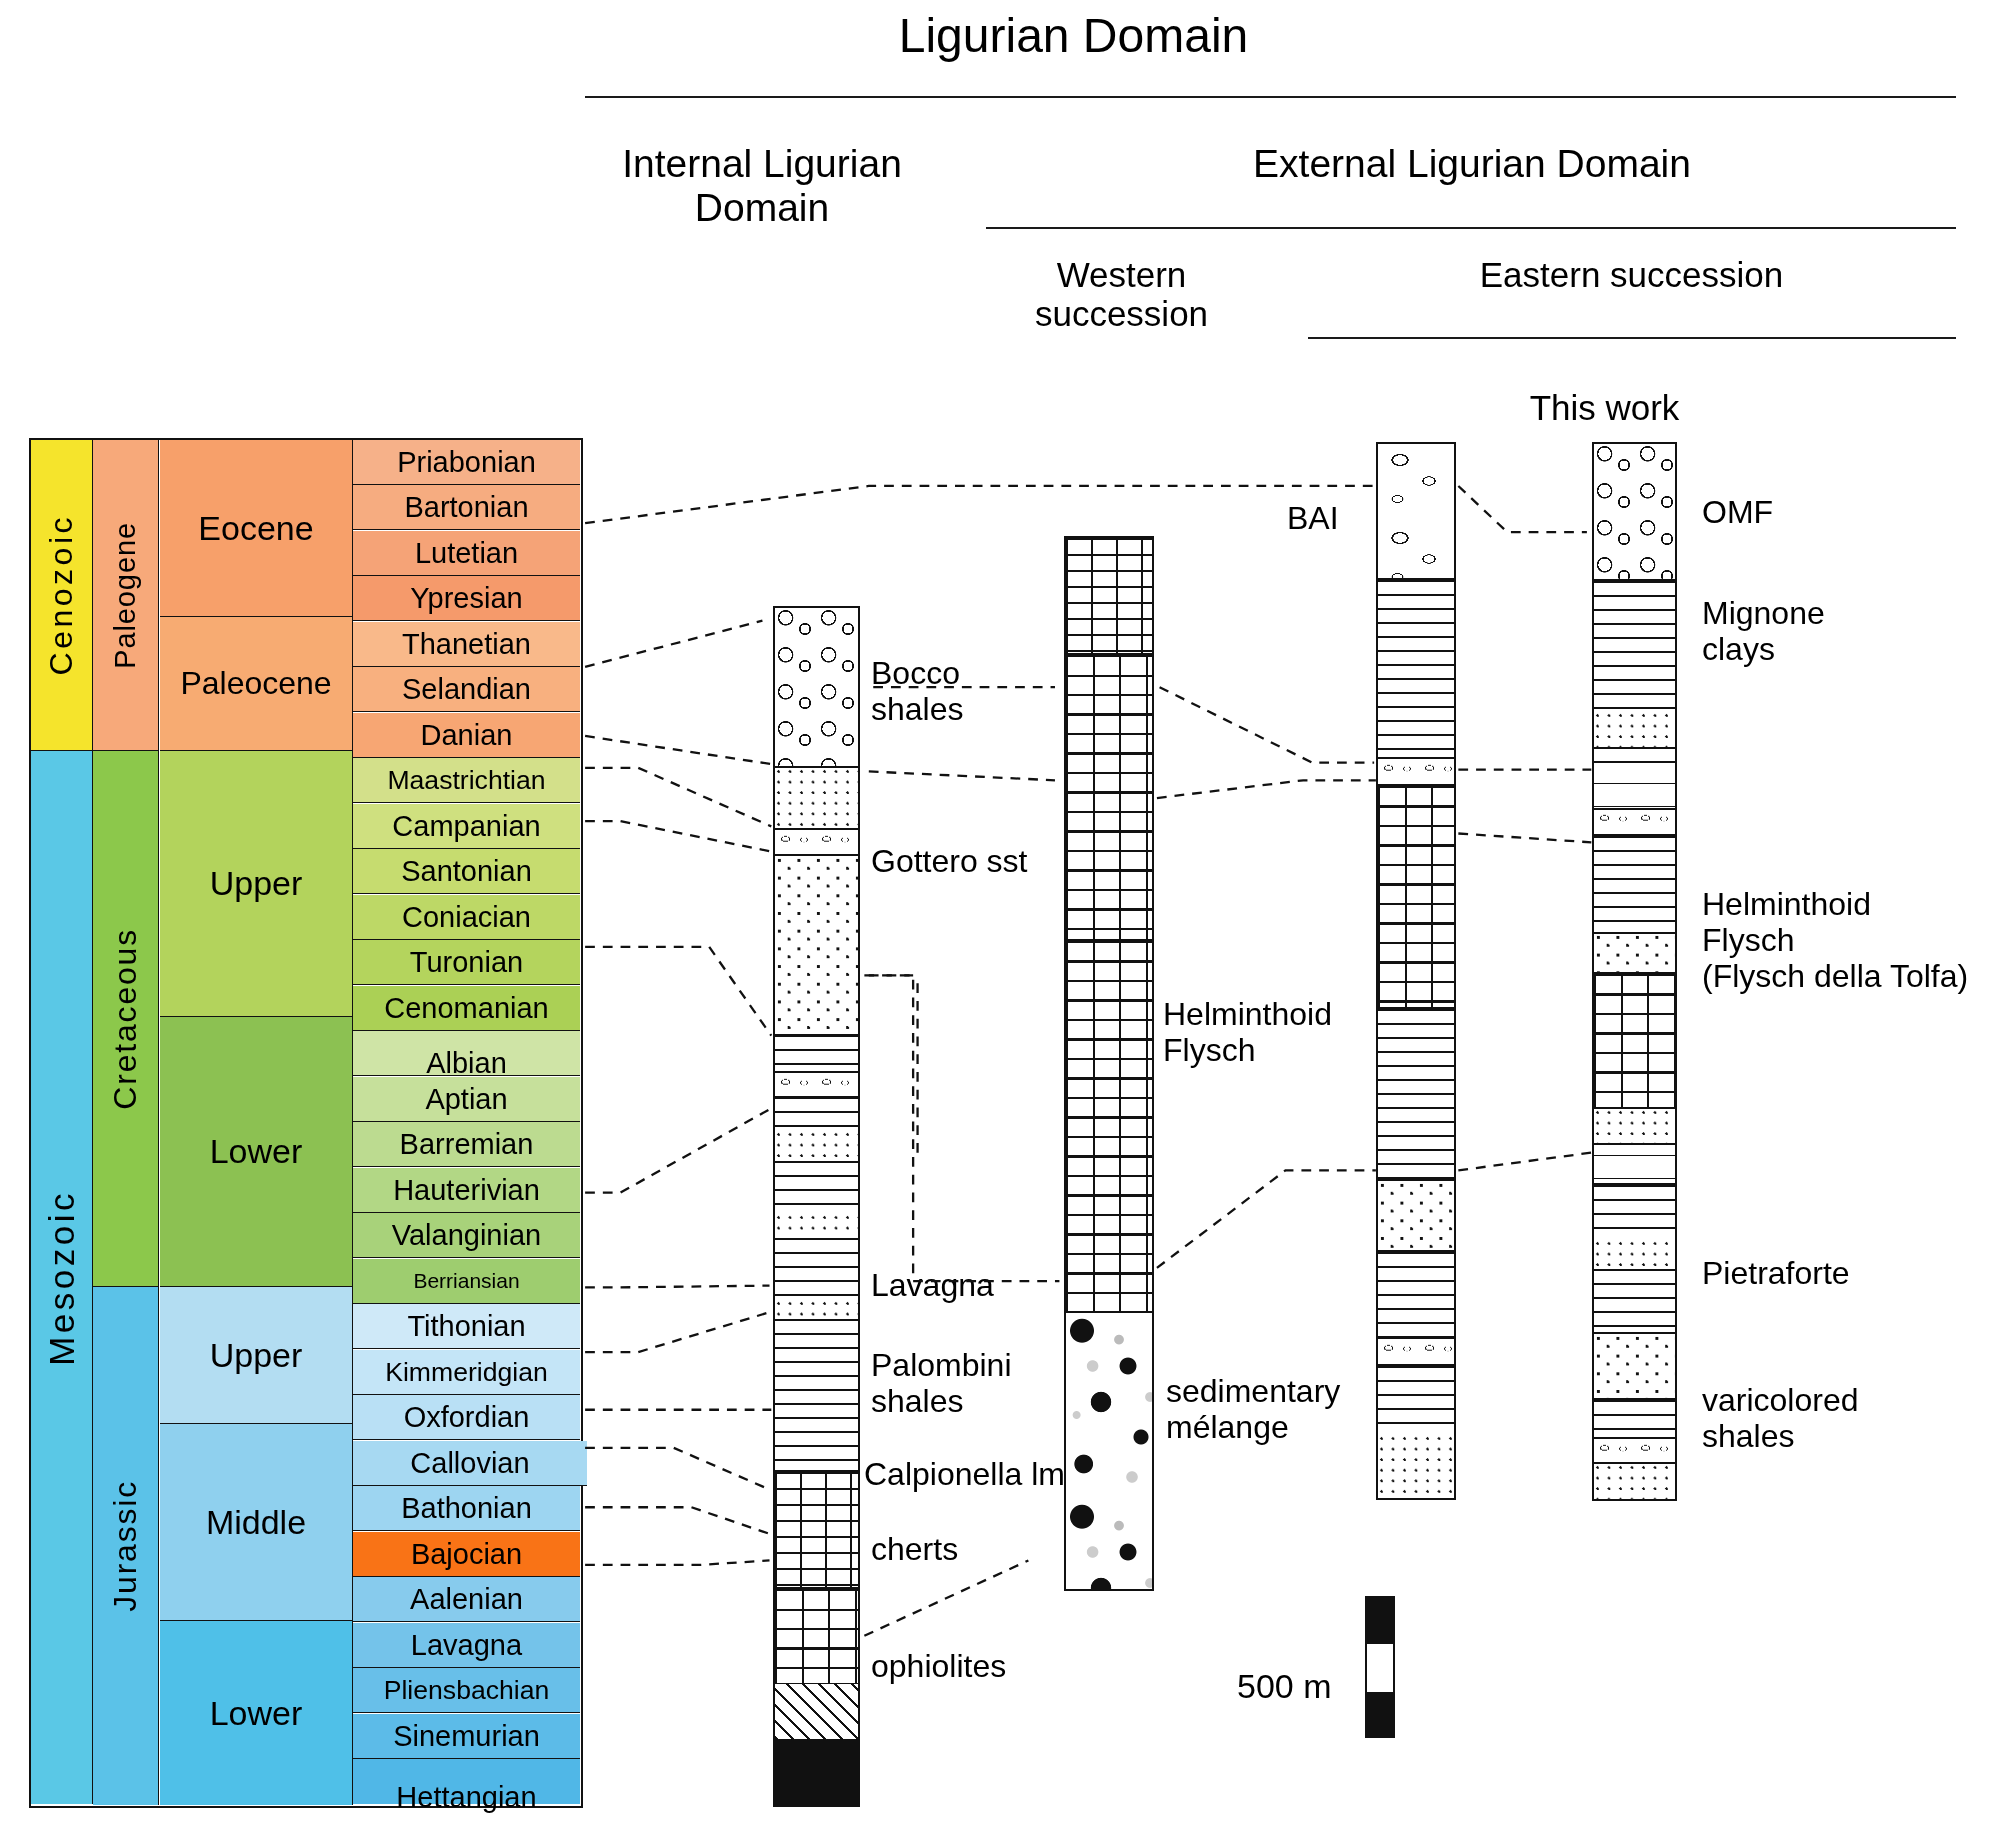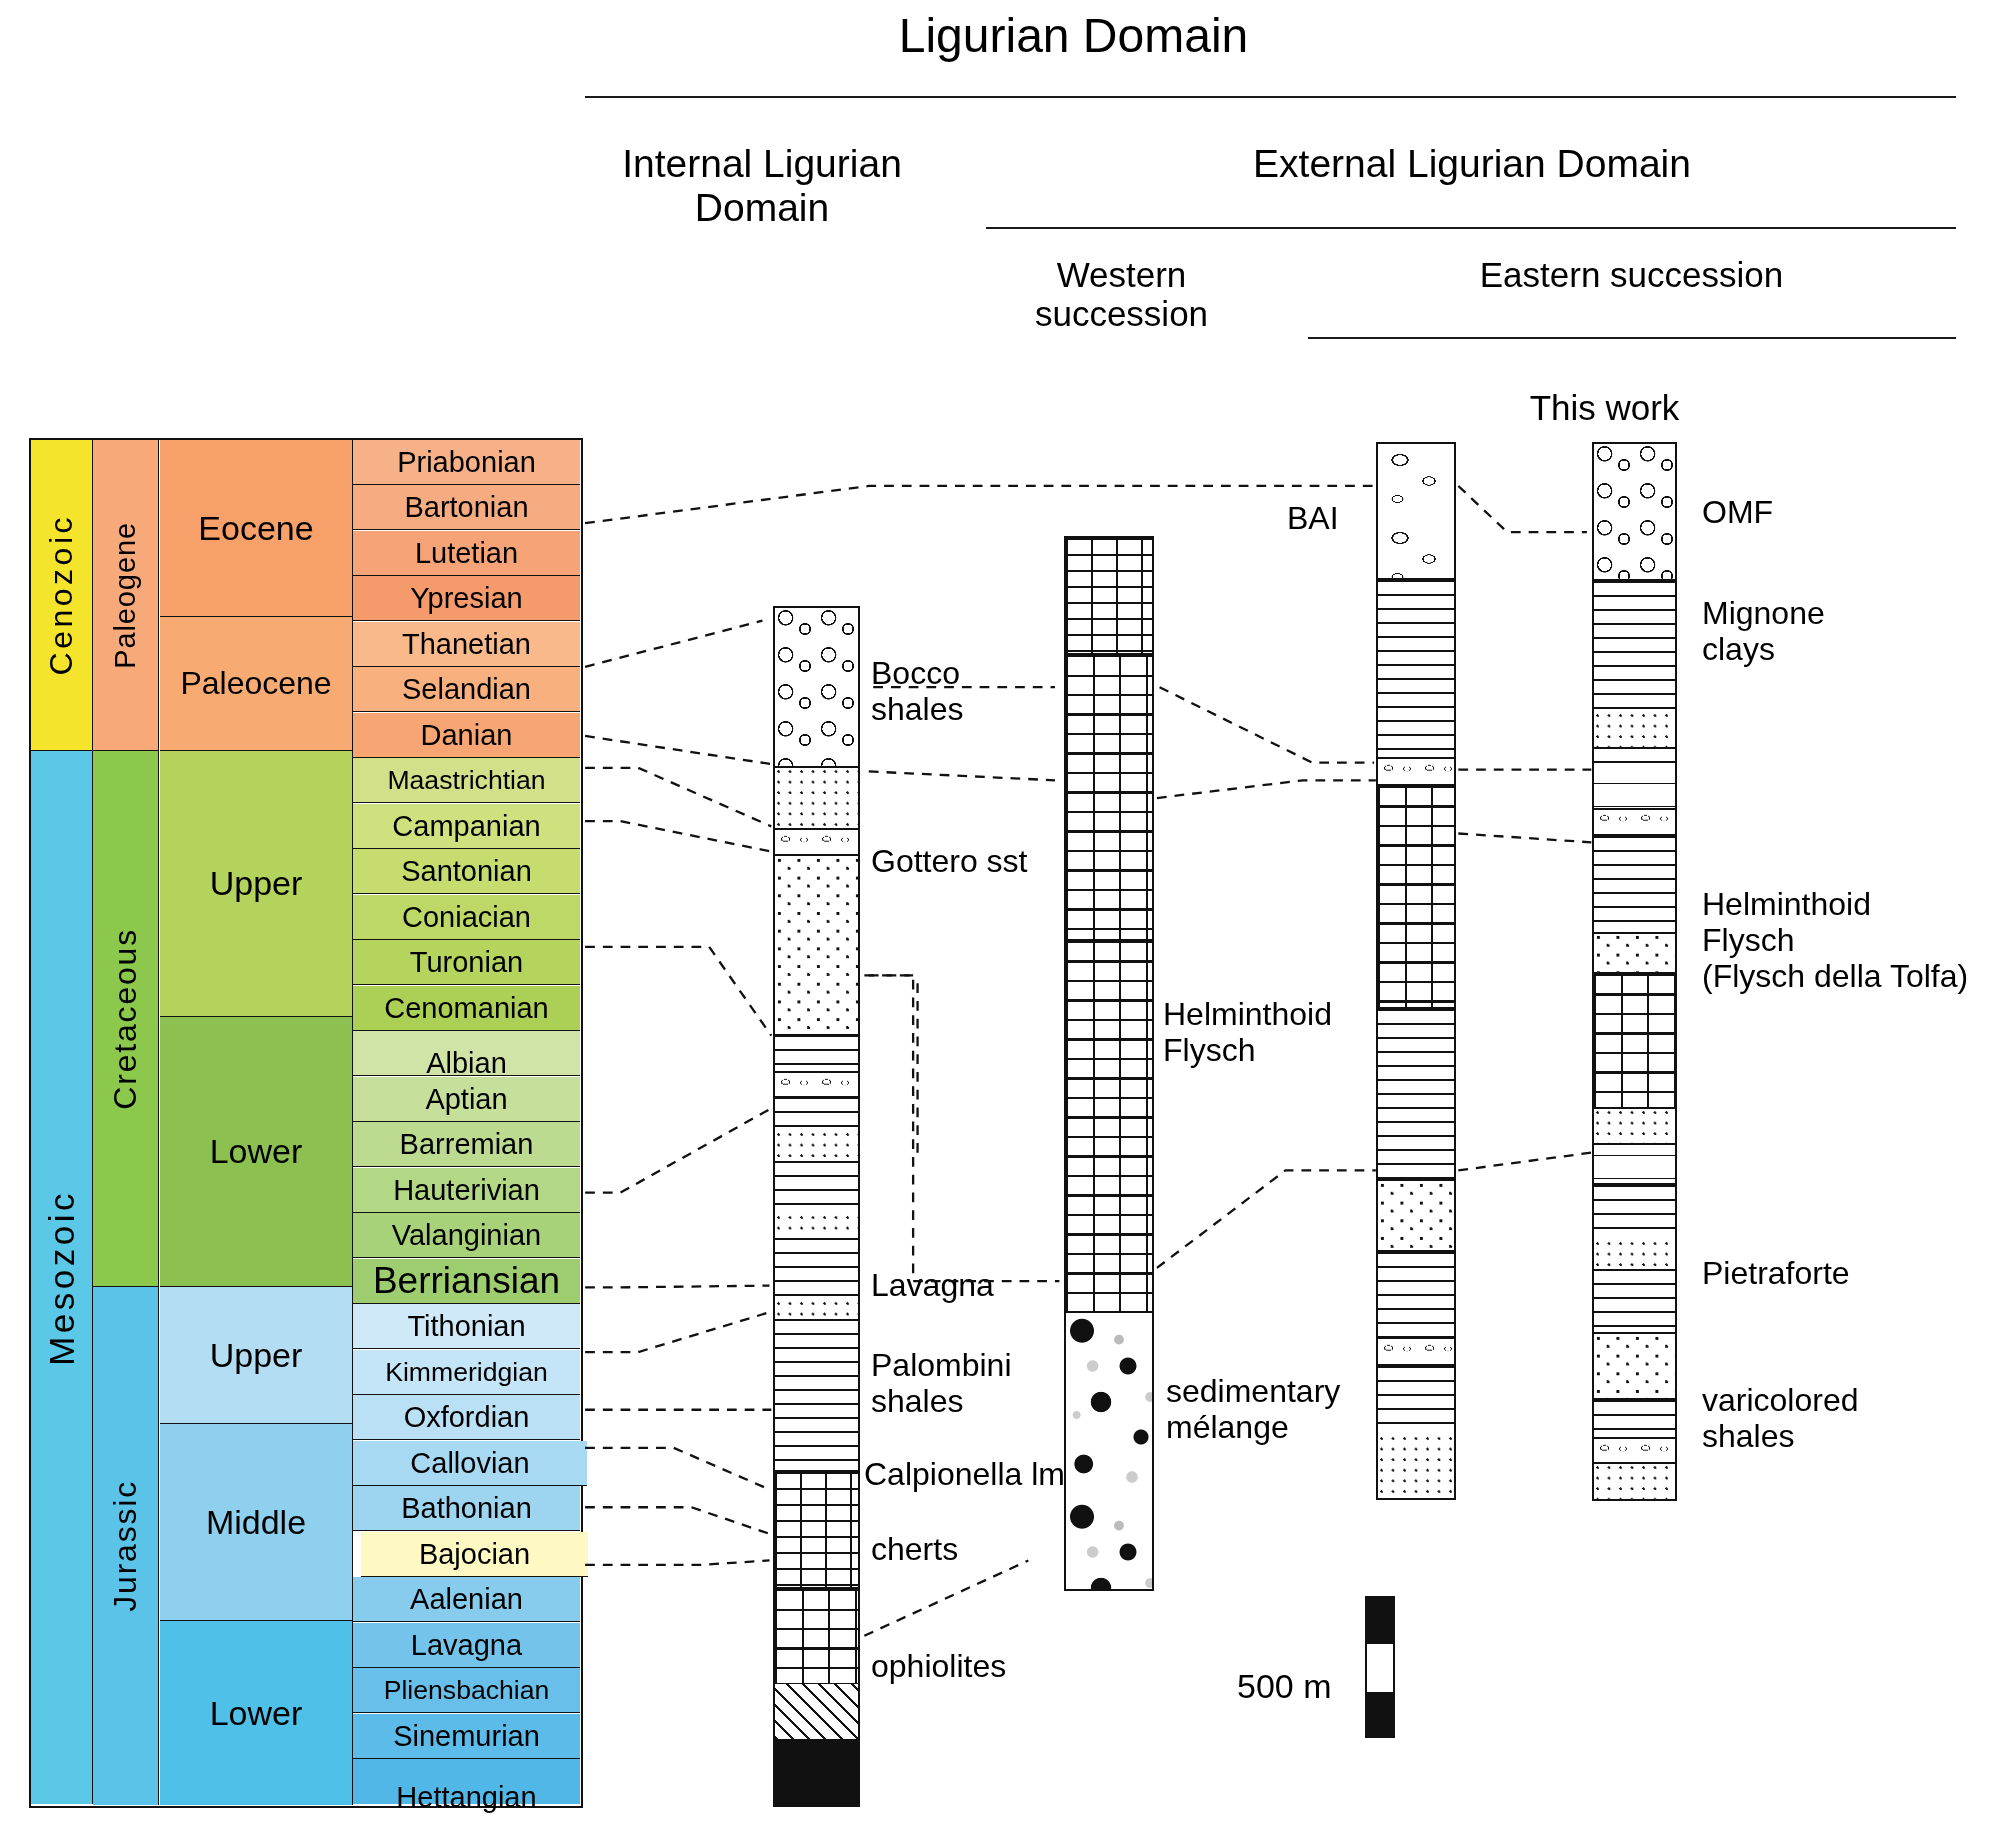--- a/index.html
+++ b/index.html
@@ -189,38 +189,38 @@
         <div class="cell" style="left: 0px; top: 682px; width: 227px; height: 45px; background: rgb(188, 219, 144); border-right: none;">
           <span style="font-size: 29px;">Barremian</span>
         </div>
         <div class="cell" style="left: 0px; top: 728px; width: 227px; height: 45px; background: rgb(178, 215, 133); border-right: none;">
           <span style="font-size: 29px;">Hauterivian</span>
         </div>
         <div class="cell" style="left: 0px; top: 773px; width: 227px; height: 45px; background: rgb(168, 210, 122); border-right: none;">
           <span style="font-size: 29px;">Valanginian</span>
         </div>
         <div class="cell" style="left: 0px; top: 819px; width: 227px; height: 45px; background: rgb(158, 205, 111); border-right: none;">
-          <span style="font-size: 37px; text-align: center;">Berriansian</span>
+          <span style="font-size: 21px; text-align: center;">Berriansian</span>
         </div>
         <div class="cell" style="left: 0px; top: 864px; width: 227px; height: 45px; background: rgb(207, 233, 248); border-right: none;">
           <span style="font-size: 29px;">Tithonian</span>
         </div>
         <div class="cell" style="left: 0px; top: 910px; width: 227px; height: 45px; background: rgb(196, 229, 247); border-right: none;">
           <span style="font-size: 26.6px;">Kimmeridgian</span>
         </div>
         <div class="cell" style="left: 0px; top: 955px; width: 227px; height: 45px; background: rgb(185, 224, 245); border-right: none;">
           <span style="font-size: 29px;">Oxfordian</span>
         </div>
         <div class="cell" style="left: 0px; top: 1001px; width: 234px; height: 45px; background: rgb(167, 217, 242); border-right: none;">
           <span style="font-size: 29px;">Callovian</span>
         </div>
         <div class="cell" style="left: 0px; top: 1046px; width: 227px; height: 45px; background: rgb(157, 213, 241); border-right: none;">
           <span style="font-size: 29px;">Bathonian</span>
         </div>
-        <div class="cell" style="left: 8px; top: 1092px; width: 227px; height: 45px; background: #fef9c3; border-right: none;">
+        <div class="cell" style="left: 0px; top: 1092px; width: 227px; height: 45px; background: #f97316; border-right: none;">
           <span style="font-size: 29px;">Bajocian</span>
         </div>
         <div class="cell" style="left: 0px; top: 1137px; width: 227px; height: 45px; background: rgb(135, 203, 237); border-right: none;">
           <span style="font-size: 29px;">Aalenian</span>
         </div>
         <div class="cell" style="left: 0px; top: 1183px; width: 227px; height: 45px; background: rgb(116, 195, 234); border-right: none;">
           <span style="font-size: 29px;">Lavagna</span>
         </div>
         <div class="cell" style="left: 0px; top: 1228px; width: 227px; height: 45px; background: rgb(104, 191, 233); border-right: none;">
           <span style="font-size: 26.6px;">Pliensbachian</span>

